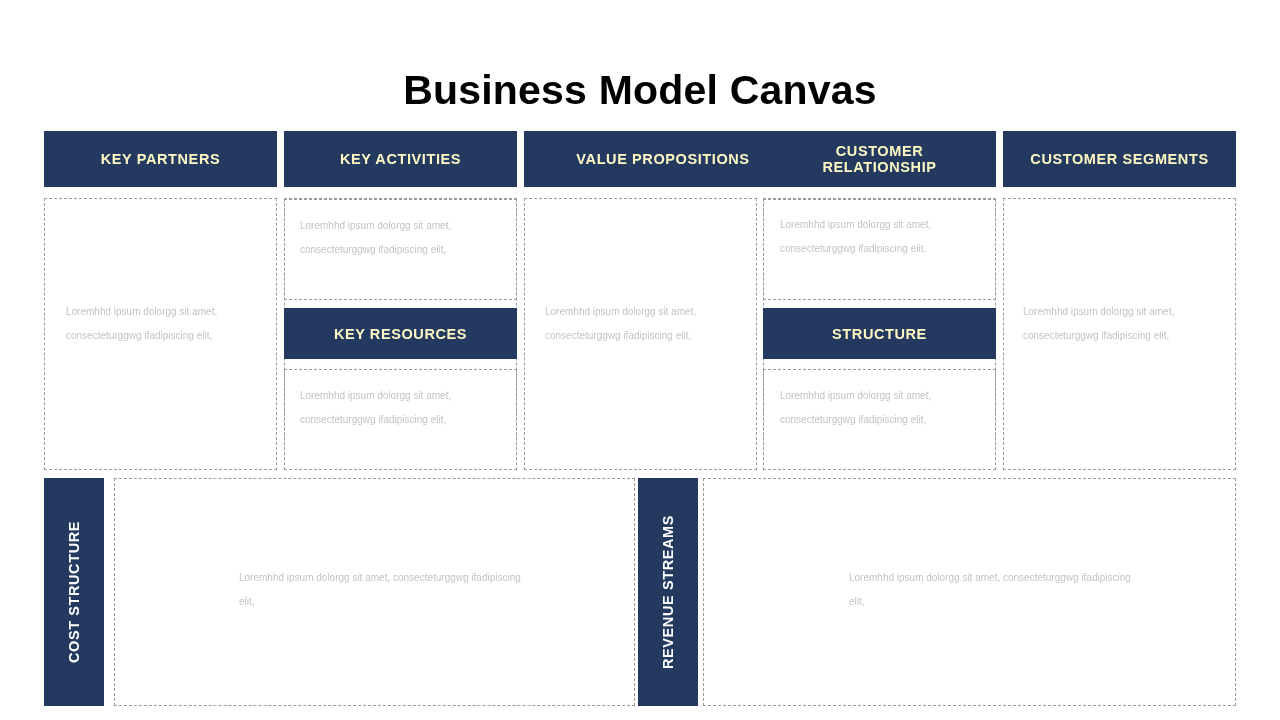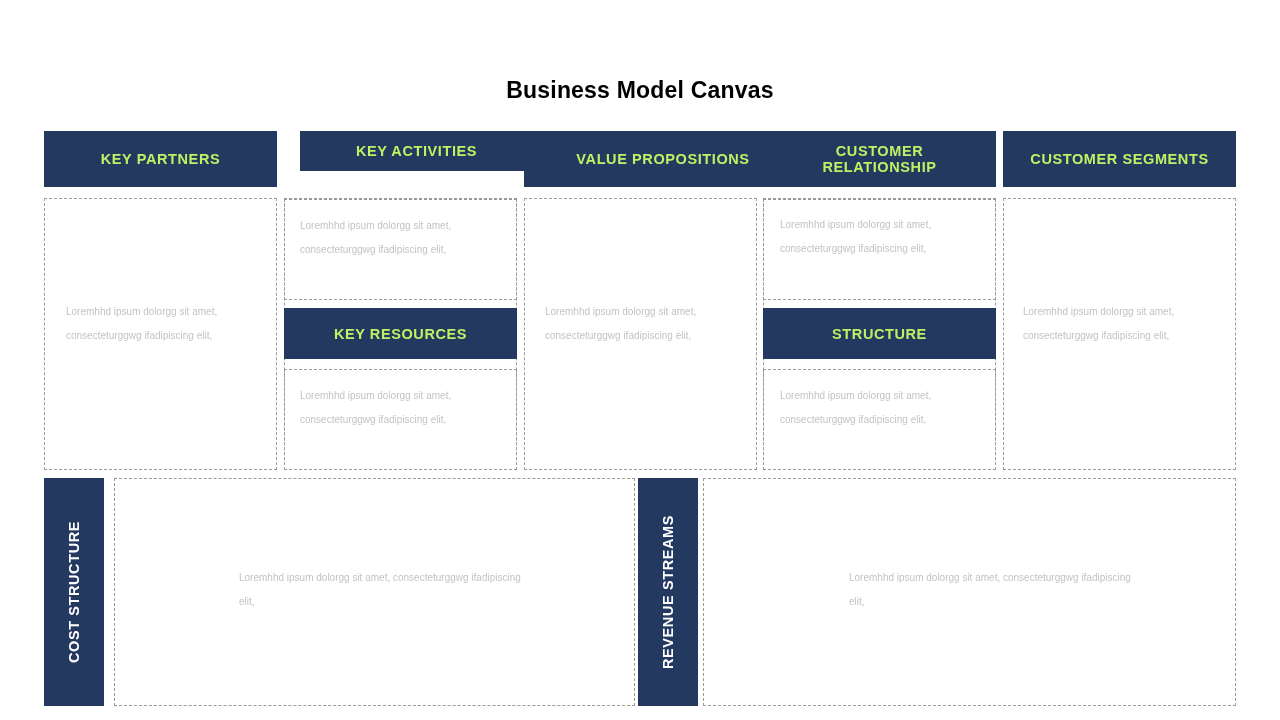--- a/index.html
+++ b/index.html
@@ -15,32 +15,32 @@
     position: relative;
   }
 
   
   .canvas-title {
     position: absolute;
     left: 0;
     top: 66px;
     width: 1280px;
     text-align: center;
-    font-size: 23px;
+    font-size: 41px;
     font-weight: bold;
     color: #000000;
     letter-spacing: 0.2px;
     line-height: 48px;
   }
 
   
   .bar {
     position: absolute;
     background: #24395F;
-    color: #bef264;
+    color: #fef9c3;
     font-size: 14.5px;
     font-weight: bold;
     letter-spacing: 0.6px;
     display: flex;
     align-items: center;
     justify-content: center;
     text-align: center;
     box-sizing: border-box;
     padding: 0 16px;
   }
@@ -87,21 +87,21 @@
     font-weight: bold;
     letter-spacing: 0.6px;
   }
 
   
   #kp-bar       { left: 44px;  top: 131px; width: 233px; height: 56px; }
   #kp-box       { left: 44px;  top: 198px; width: 233px; height: 272px; }
   #kp-text      { left: 66px;  top: 300px; width: 195px; height: 74px; }
 
   
-  #ka-bar       { left: 300px; top: 131px; width: 233px; height: 40px; }
+  #ka-bar       { left: 284px; top: 131px; width: 233px; height: 56px; }
   #ka-box       { left: 284px; top: 198px; width: 233px; height: 272px; }
   #ka-inner-top { left: 284px; top: 199px; width: 233px; height: 101px; }
   #ka-text      { left: 300px; top: 214px; width: 205px; height: 74px; }
   #kr-bar       { left: 284px; top: 308px; width: 233px; height: 51px; }
   #kr-inner-bot { left: 284px; top: 369px; width: 233px; height: 101px; }
   #kr-text      { left: 300px; top: 384px; width: 205px; height: 74px; }
 
   
   #vp-bar       { left: 524px; top: 131px; width: 278px; height: 56px; }
   #vp-box       { left: 524px; top: 198px; width: 233px; height: 272px; }

